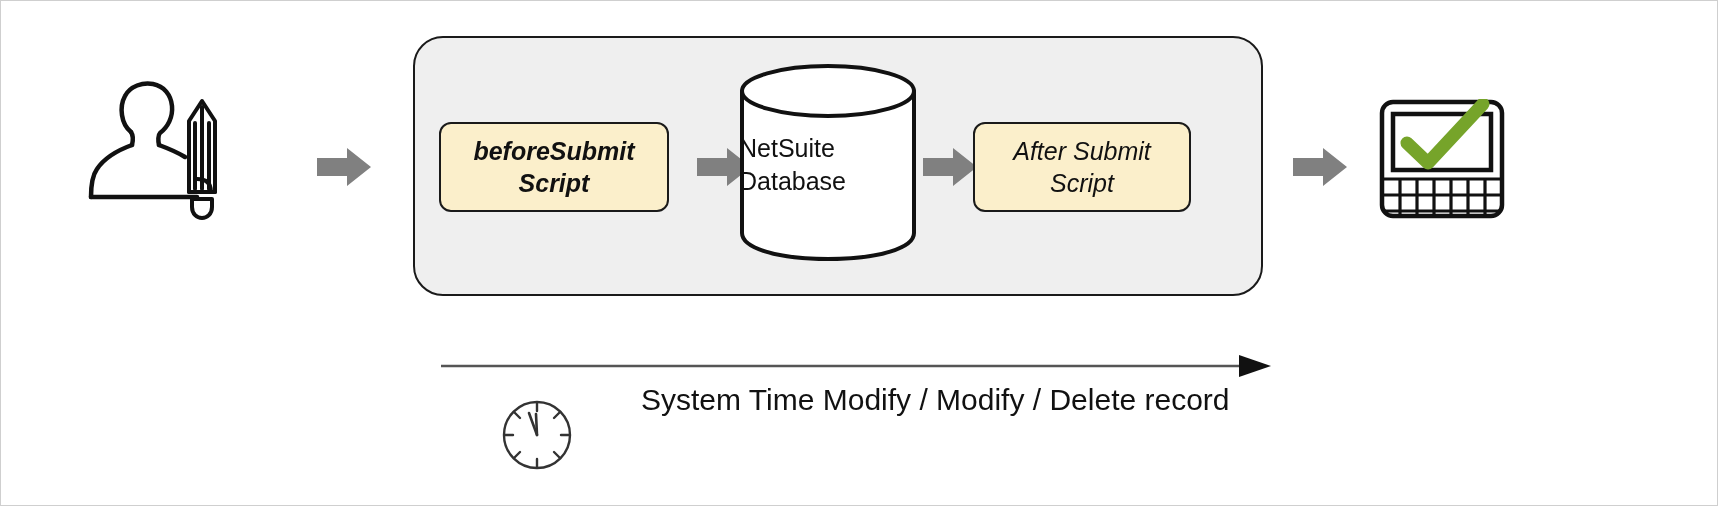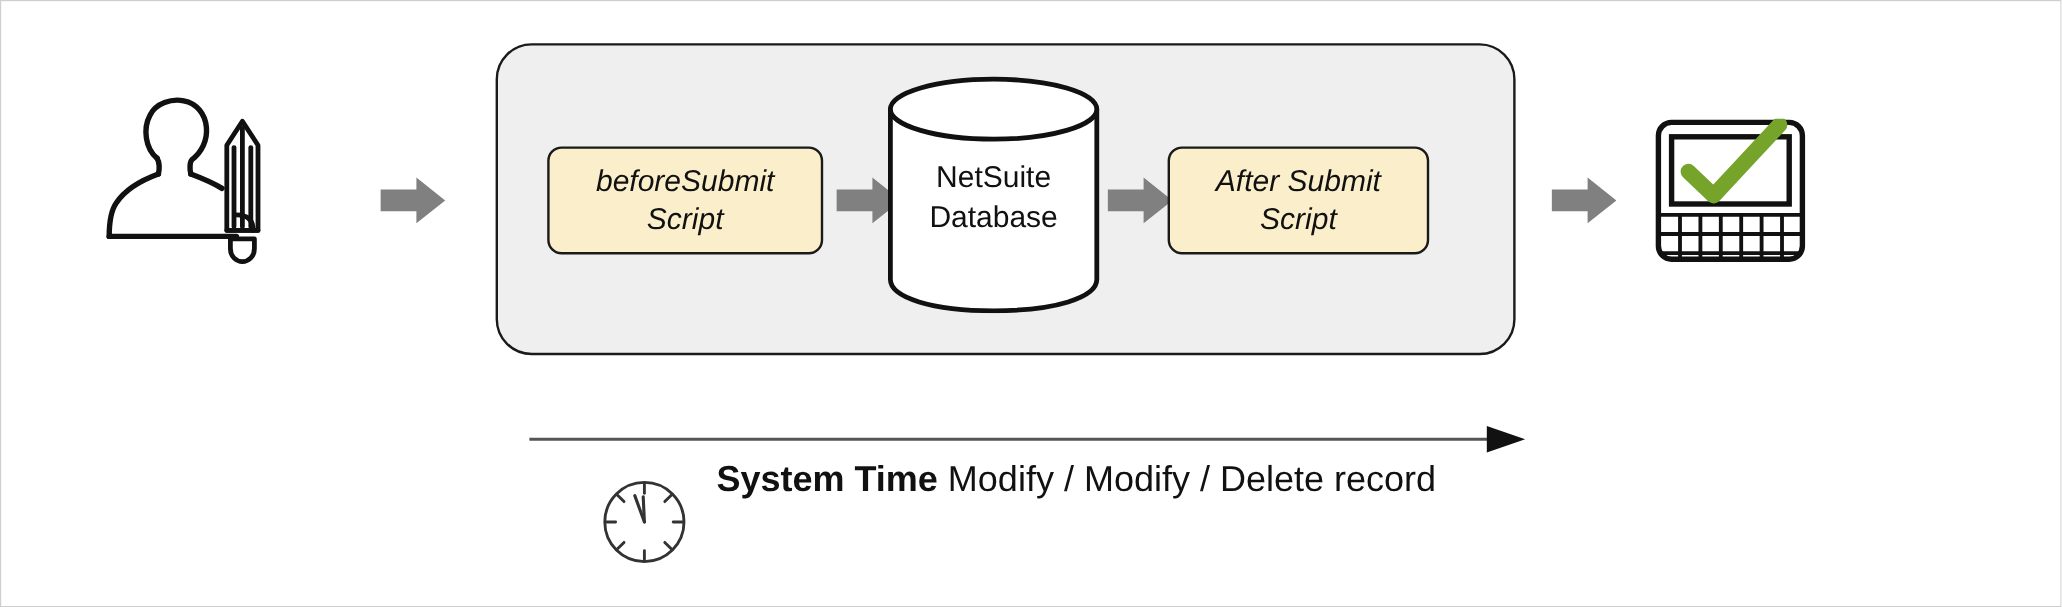--- a/index.html
+++ b/index.html
@@ -47,28 +47,27 @@
     box-sizing: border-box;
     display: flex;
     align-items: center;
     justify-content: center;
     text-align: center;
     font-style: italic;
     font-size: 25px;
     line-height: 1.28;
     color: #111111;
   }
-  #before-submit-box { left: 455px; top: 121px; width: 230px; height: 90px; }
+  #before-submit-box { left: 438px; top: 121px; width: 230px; height: 90px; font-weight: bold; }
   #after-submit-box  { left: 972px; top: 121px; width: 218px; height: 90px; }
 
   
   #database-node { left: 738px; top: 62px; width: 178px; height: 198px; }
   #database-label {
     left: 738px; top: 131px; width: 178px;
-    text-align: center;
     font-size: 25px;
     line-height: 1.32;
     color: #111111;
   }
 
   
   #arrow-before-to-db { left: 696px; top: 146px; }
   #arrow-db-to-after  { left: 922px; top: 146px; }
   #arrow-user-to-box  { left: 316px; top: 146px; }
   #arrow-box-to-device{ left: 1292px; top: 146px; }
@@ -83,21 +82,21 @@
   #clock-icon { left: 498px; top: 396px; width: 76px; height: 76px; }
 
   
   #timeline-caption {
     left: 596px; top: 384px;
     font-size: 30px;
     color: #111111;
     white-space: nowrap;
     line-height: 1;
   }
-  #timeline-caption .bold { font-weight: bold; }
+  #timeline-caption .bold { font-weight: normal; margin-left: 44px; }
 </style>
 </head>
 <body>
 
 <div id="canvas">
 
   <div class="abs" id="user-icon">
     <svg viewBox="0 0 150 145" width="150" height="145">
       <g fill="none" stroke="#111111" stroke-width="4.5" stroke-linecap="round" stroke-linejoin="round">
 

